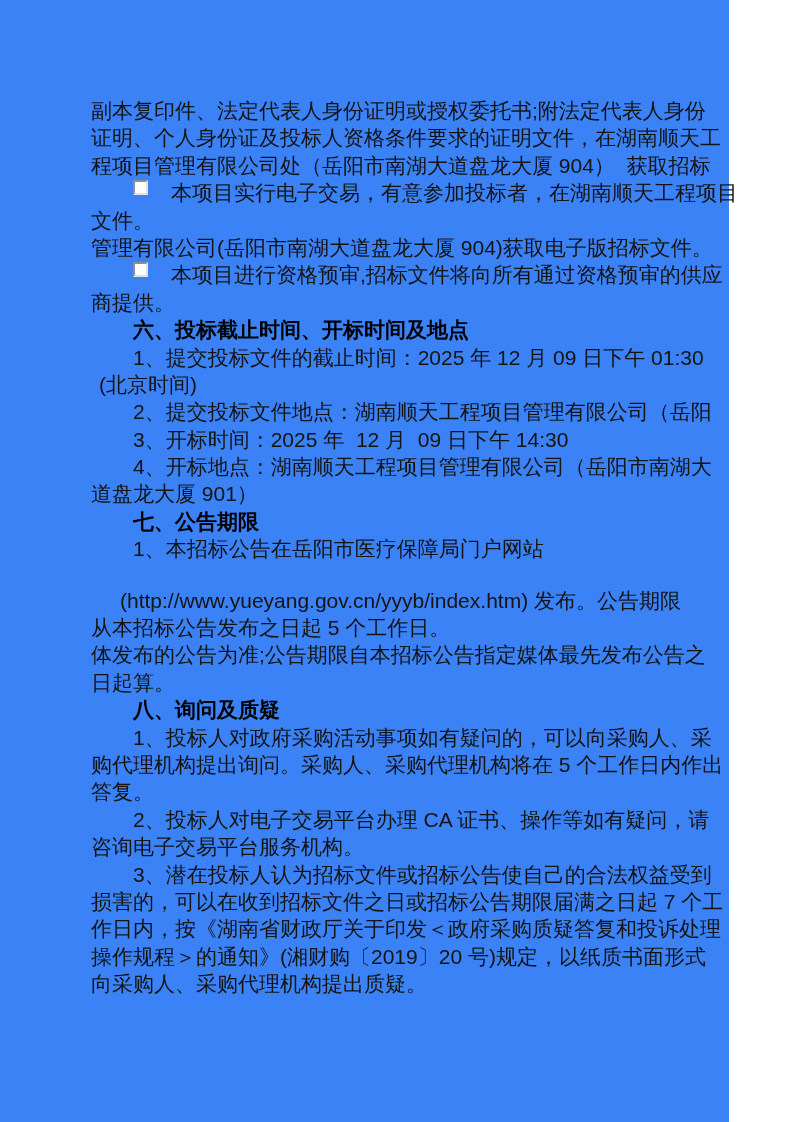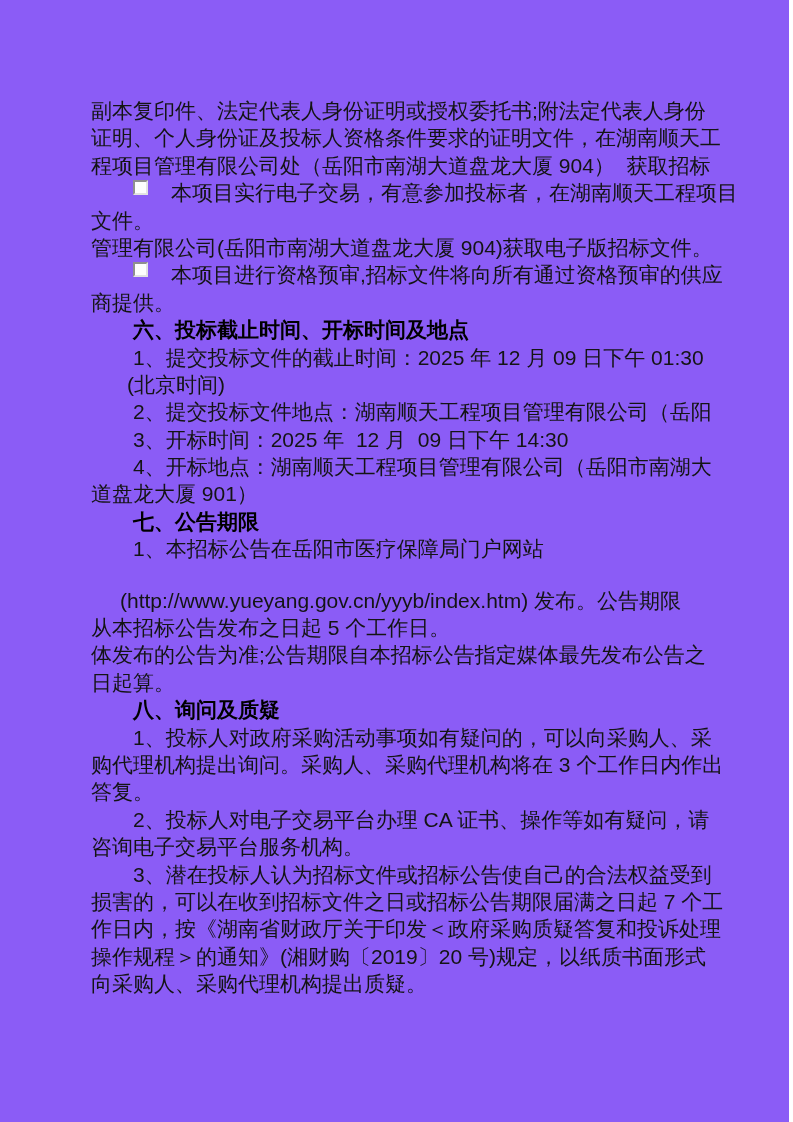--- a/index.html
+++ b/index.html
@@ -4,41 +4,41 @@
 <style>
   html,body{margin:0;padding:0;}
   body{
     width:793px;height:1122px;
     background:#ffffff;
     font-family:"Liberation Sans","DejaVu Sans",sans-serif;
     overflow:hidden;
   }
   .page{
     position:relative;
-    width:789px;height:1122px;
-    background:#8b5cf6;
+    width:729px;height:1122px;
+    background:#3b82f6;
   }
   .doc{
     position:absolute;
     left:91px;top:97px;
     width:640px;
     color:#141414;
     font-size:21px;
     line-height:27.4px;
   }
   .line{
     white-space:pre;
     height:27.4px;
   }
   .bold{
     font-weight:700;
     color:#000000;
   }
   .ind-para{padding-left:42px;}
-  .ind-small{padding-left:8px;margin-left:28px;}
+  .ind-small{padding-left:8px;}
   .ind-url{padding-left:29px;margin-top:24px;}
   .checkbox{
     display:inline-block;
     width:11px;height:11px;
     background:#fdfdfd;
     border-top:2px solid #8f8f8f;
     border-left:2px solid #8f8f8f;
     border-right:2px solid #e2e2e2;
     border-bottom:2px solid #e2e2e2;
     margin-right:23px;
@@ -66,21 +66,21 @@
       <div class="line ind-para"><span>4、开标地点：湖南顺天工程项目管理有限公司（岳阳市南湖大</span></div>
       <div class="line "><span>道盘龙大厦 901）</span></div>
       <div class="line ind-para bold"><span>七、公告期限</span></div>
       <div class="line ind-para"><span>1、本招标公告在岳阳市医疗保障局门户网站</span></div>
       <div class="line ind-url"><span>(http://www.yueyang.gov.cn/yyyb/index.htm) 发布。公告期限</span></div>
       <div class="line "><span>从本招标公告发布之日起 5 个工作日。</span></div>
       <div class="line "><span>体发布的公告为准;公告期限自本招标公告指定媒体最先发布公告之</span></div>
       <div class="line "><span>日起算。</span></div>
       <div class="line ind-para bold"><span>八、询问及质疑</span></div>
       <div class="line ind-para"><span>1、投标人对政府采购活动事项如有疑问的，可以向采购人、采</span></div>
-      <div class="line "><span>购代理机构提出询问。采购人、采购代理机构将在 3 个工作日内作出</span></div>
+      <div class="line "><span>购代理机构提出询问。采购人、采购代理机构将在 5 个工作日内作出</span></div>
       <div class="line "><span>答复。</span></div>
       <div class="line ind-para"><span>2、投标人对电子交易平台办理 CA 证书、操作等如有疑问，请</span></div>
       <div class="line "><span>咨询电子交易平台服务机构。</span></div>
       <div class="line ind-para"><span>3、潜在投标人认为招标文件或招标公告使自己的合法权益受到</span></div>
       <div class="line "><span>损害的，可以在收到招标文件之日或招标公告期限届满之日起 7 个工</span></div>
       <div class="line "><span>作日内，按《湖南省财政厅关于印发＜政府采购质疑答复和投诉处理</span></div>
       <div class="line "><span>操作规程＞的通知》(湘财购〔2019〕20 号)规定，以纸质书面形式</span></div>
       <div class="line "><span>向采购人、采购代理机构提出质疑。</span></div>
     </div>
 </div>

